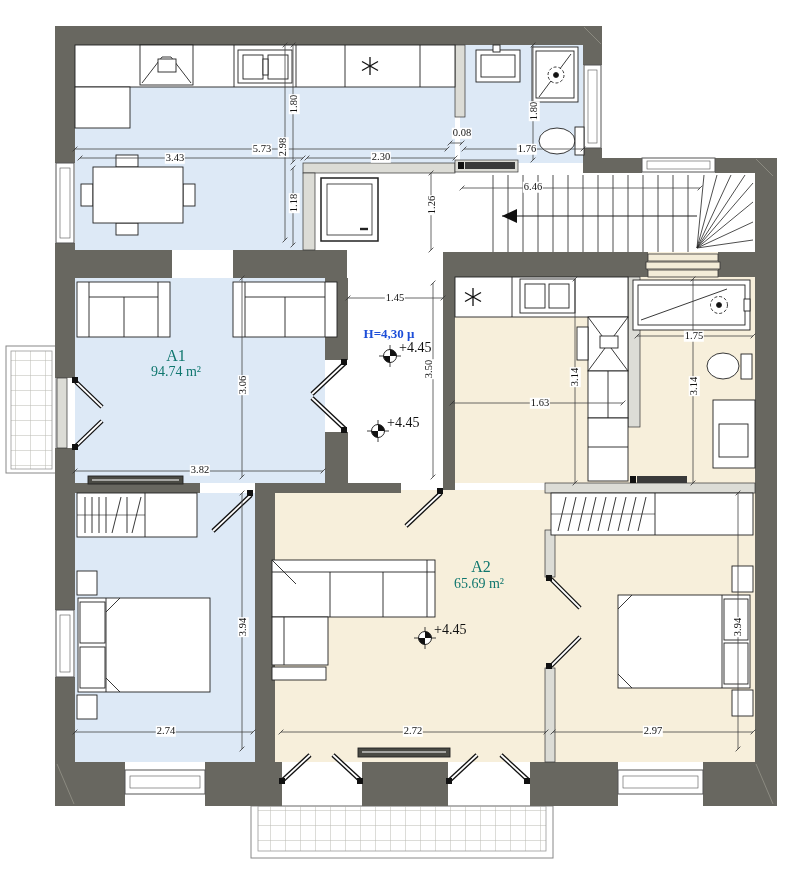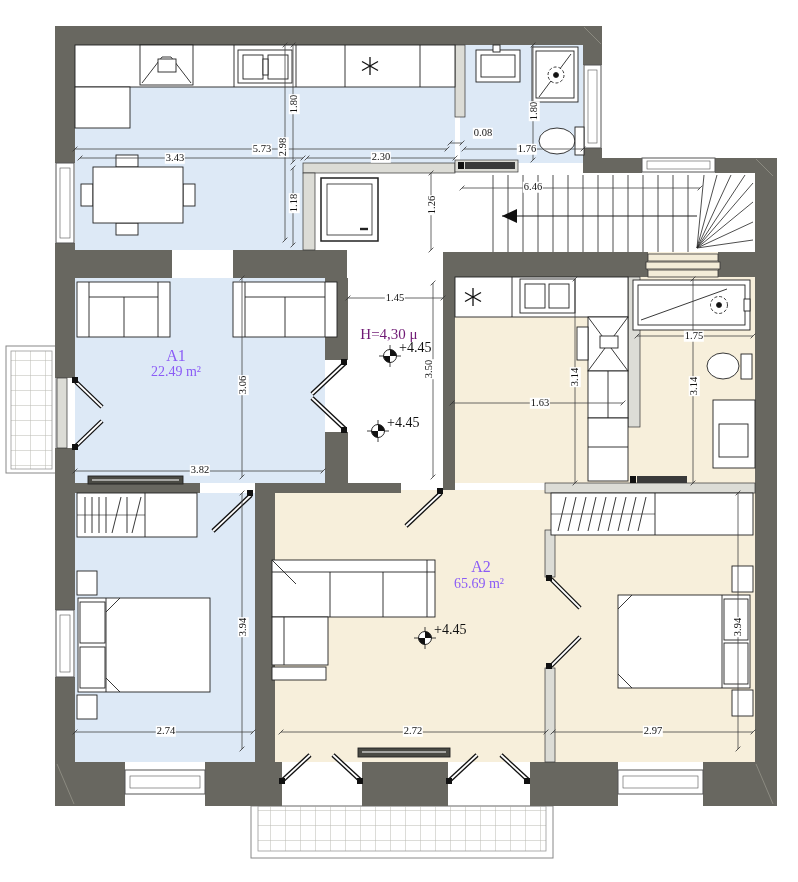--- a/index.html
+++ b/index.html
@@ -2,24 +2,24 @@
 <html><head>
 <meta charset="utf-8">
 <style>
   html,body{margin:0;padding:0;background:#fff;}
   #stage{position:relative;width:798px;height:882px;background:#fff;overflow:hidden;
          font-family:"Liberation Serif","DejaVu Serif",serif;}
   #stage svg{position:absolute;left:0;top:0;}
   .dim{position:absolute;transform:translate(-50%,-50%);font-size:10.5px;line-height:1;
        color:#111;background:#fff;padding:0 1px;white-space:nowrap;}
   .dimv{transform:translate(-50%,-50%) rotate(-90deg);}
-  .room{position:absolute;transform:translate(-50%,-50%);font-size:16px;color:#8b5cf6;
+  .room{position:absolute;transform:translate(-50%,-50%);font-size:16px;color:#0f766e;
         background:transparent;white-space:nowrap;line-height:1;}
   .area{font-size:14px;}
-  .note{position:absolute;transform:translate(-50%,-50%);font-size:15px;color:#701a75;white-space:nowrap;}
+  .note{position:absolute;transform:translate(-50%,-50%);font-size:13px;color:#1d4ed8;white-space:nowrap;font-weight:bold;}
   .lvl{position:absolute;transform:translate(0,-50%);font-size:14px;color:#111;white-space:nowrap;}
 </style>
 </head>
 <body>
 
 <div id="stage">
 <svg width="798" height="882" viewBox="0 0 798 882">
   <defs>
     <marker id="tk" markerWidth="9" markerHeight="9" refX="4.5" refY="4.5" orient="0">
       <line x1="1.5" y1="7.5" x2="7.5" y2="1.5" stroke="#333" stroke-width="1"></line>
@@ -451,40 +451,40 @@
   <use href="#bm" x="378" y="431"></use>
   <use href="#bm" x="425" y="638"></use>
 </svg>
 
 <span class="dim" style="left:262px;top:149px">5.73</span>
 <span class="dim" style="left:175px;top:158px">3.43</span>
 <span class="dim dimv" style="left:283px;top:147px">2.98</span>
 <span class="dim dimv" style="left:294px;top:104px">1.80</span>
 <span class="dim dimv" style="left:294px;top:203px">1.18</span>
 <span class="dim" style="left:381px;top:157px">2.30</span>
-<span class="dim" style="left:483px;top:133px">0.08</span>
+<span class="dim" style="left:462px;top:133px">0.08</span>
 <span class="dim" style="left:527px;top:149px">1.76</span>
 <span class="dim dimv" style="left:534px;top:111px">1.80</span>
 <span class="dim" style="left:533px;top:187px">6.46</span>
 <span class="dim dimv" style="left:432px;top:205px">1.26</span>
 <span class="dim" style="left:395px;top:298px">1.45</span>
 <span class="dim dimv" style="left:429px;top:369px">3.50</span>
 <span class="dim dimv" style="left:243px;top:385px">3.06</span>
 <span class="dim" style="left:200px;top:470px">3.82</span>
 <span class="dim" style="left:540px;top:403px">1.63</span>
 <span class="dim dimv" style="left:575px;top:377px">3.14</span>
 <span class="dim dimv" style="left:694px;top:386px">3.14</span>
 <span class="dim" style="left:694px;top:336px">1.75</span>
 <span class="dim dimv" style="left:243px;top:627px">3.94</span>
 <span class="dim dimv" style="left:738px;top:627px">3.94</span>
 <span class="dim" style="left:166px;top:731px">2.74</span>
 <span class="dim" style="left:413px;top:731px">2.72</span>
 <span class="dim" style="left:653px;top:731px">2.97</span>
 
 <span class="room" style="left:176px;top:356px">A1</span>
-<span class="room area" style="left:176px;top:372px">22.49 m²</span>
+<span class="room area" style="left:176px;top:372px">94.74 m²</span>
 <span class="room" style="left:481px;top:567px">A2</span>
 <span class="room area" style="left:479px;top:584px">65.69 m²</span>
 <span class="note" style="left:389px;top:334px">H=4,30 μ</span>
 <span class="lvl" style="left:399px;top:348px">+4.45</span>
 <span class="lvl" style="left:387px;top:423px">+4.45</span>
 <span class="lvl" style="left:434px;top:630px">+4.45</span>
 </div>
 
 </body></html>

